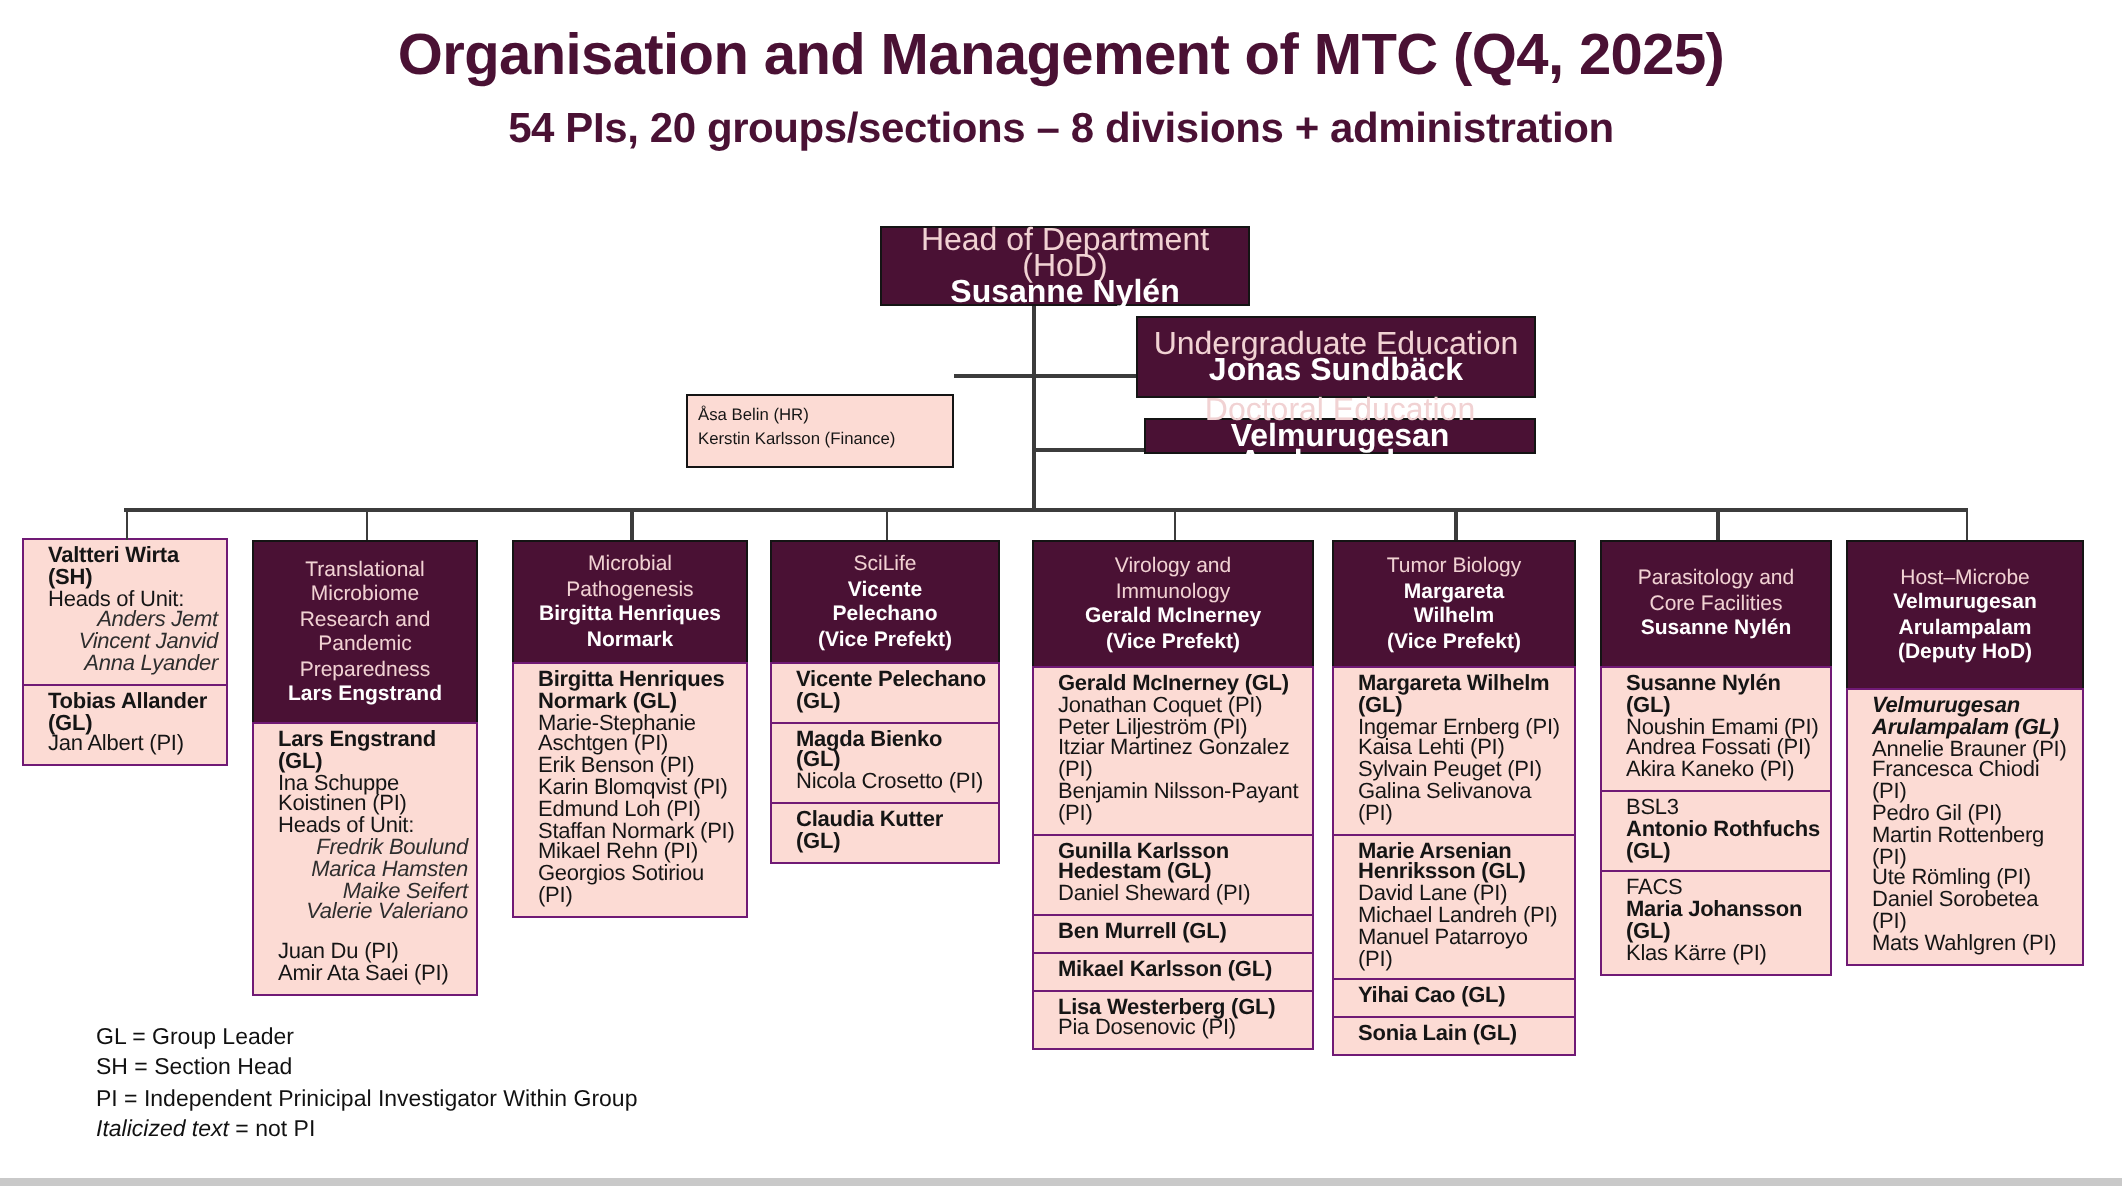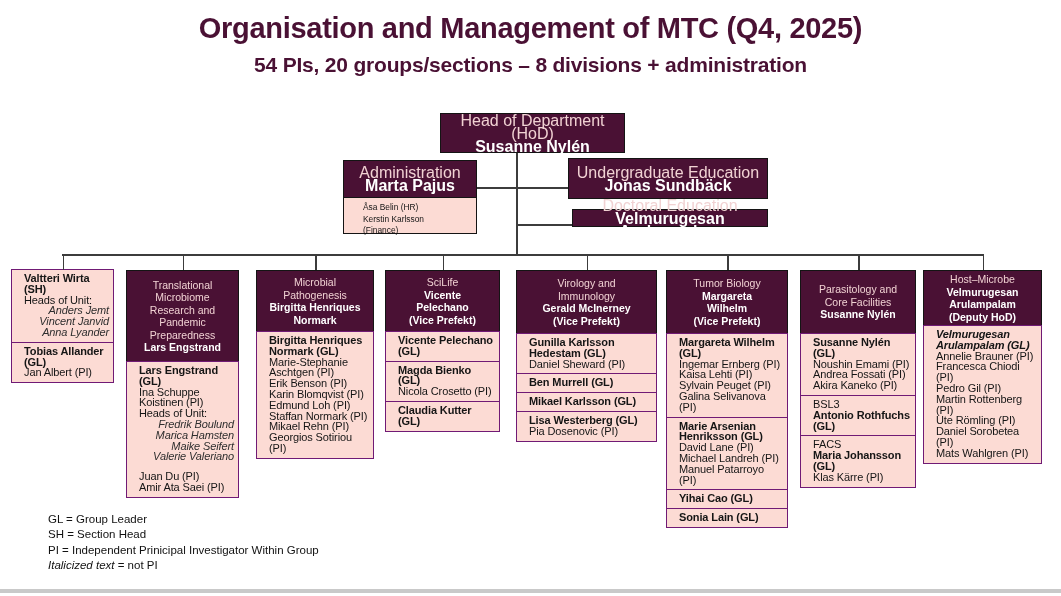--- a/index.html
+++ b/index.html
@@ -9,21 +9,21 @@
          font-size:29px;font-weight:600;color:#4a1134;letter-spacing:-0.3px;}
   .subtitle{position:absolute;top:53px;left:0;width:100%;text-align:center;
          font-size:21px;font-weight:600;color:#4a1134;letter-spacing:-0.2px;}
   .line{position:absolute;background:#3c3c3c;}
   
   .tbox{position:absolute;background:#4a1134;border:1px solid #141414;color:#f1d2d3;
         display:flex;flex-direction:column;justify-content:center;align-items:center;
         text-align:center;font-size:16px;line-height:13px;box-sizing:border-box;}
   .tbox .name{color:#ffffff;font-weight:bold;}
   .abox{position:absolute;background:#fcdbd4;border:1px solid #141414;box-sizing:border-box;
-        font-size:8.4px;line-height:11.5px;padding:4px 19px;color:#151515;}
+        font-size:8.4px;line-height:11.5px;padding:4px 5px;color:#151515;}
   
   .col{position:absolute;top:270px;box-sizing:border-box;}
   .stub{position:absolute;top:-16px;left:50%;width:1.5px;height:16px;background:#3c3c3c;}
   .dhead{background:#4a1134;border:1px solid #141414;color:#f1d2d3;box-sizing:border-box;
          display:flex;flex-direction:column;justify-content:center;align-items:center;
          text-align:center;font-size:10.5px;line-height:12.5px;}
   .hl{width:100%;}
   .hb{color:#ffffff;font-weight:bold;}
   .grp{background:#fcdbd4;border:1px solid #701a75;margin-top:-1px;box-sizing:border-box;
        padding:3px 4px 4px 12px;font-size:11px;line-height:10.8px;color:#151515;letter-spacing:-0.12px;}
@@ -47,24 +47,20 @@
   <div class="line" style="left:516px;top:153px;width:1.5px;height:101px;"></div>
   <div class="line" style="left:477px;top:187px;width:91px;height:1.5px;"></div>
   <div class="line" style="left:517px;top:224px;width:55px;height:1.5px;"></div>
   <div class="line" style="left:62px;top:254px;width:921px;height:1.5px;"></div>
 
   <div class="tbox" style="left:440px;top:113px;width:185px;height:40px;">
     <div>Head of Department (HoD)</div>
     <div class="name">Susanne Nylén</div>
   </div>
 
-  <div class="tbox" style="left:343px;top:160px;width:134px;height:38px;">
-    <div>Administration</div>
-    <div class="name">Marta Pajus</div>
-  </div>
   <div class="abox" style="left:343px;top:197px;width:134px;height:37px;">
     <div>Åsa Belin (HR)</div>
     <div>Kerstin Karlsson (Finance)</div>
   </div>
 
   <div class="tbox" style="left:568px;top:158px;width:200px;height:41px;">
     <div>Undergraduate Education</div>
     <div class="name">Jonas Sundbäck</div>
   </div>
 
@@ -151,20 +147,27 @@
       </div>
       <div class="col" style="left: 516px; width: 141px;">
         <div class="stub"></div>
         <div class="dhead" style="height: 64px;">
           <div class="hl">Virology and</div>
           <div class="hl">Immunology</div>
           <div class="hl hb">Gerald McInerney</div>
           <div class="hl hb">(Vice Prefekt)</div>
         </div>
         <div class="grp">
+          <div class="ln b">Gerald McInerney (GL)</div>
+          <div class="ln r">Jonathan Coquet (PI)</div>
+          <div class="ln r">Peter Liljeström (PI)</div>
+          <div class="ln r">Itziar Martinez Gonzalez (PI)</div>
+          <div class="ln r">Benjamin Nilsson-Payant (PI)</div>
+        </div>
+        <div class="grp">
           <div class="ln b">Gunilla Karlsson Hedestam (GL)</div>
           <div class="ln r">Daniel Sheward (PI)</div>
         </div>
         <div class="grp">
           <div class="ln b">Ben Murrell (GL)</div>
         </div>
         <div class="grp">
           <div class="ln b">Mikael Karlsson (GL)</div>
         </div>
         <div class="grp">
@@ -218,21 +221,21 @@
           <div class="ln b">Antonio Rothfuchs (GL)</div>
         </div>
         <div class="grp">
           <div class="ln r">FACS</div>
           <div class="ln b">Maria Johansson (GL)</div>
           <div class="ln r">Klas Kärre (PI)</div>
         </div>
       </div>
       <div class="col" style="left: 923px; width: 119px;">
         <div class="stub"></div>
-        <div class="dhead" style="height: 56px;">
+        <div class="dhead" style="height: 75px;">
           <div class="hl">Host–Microbe</div>
           <div class="hl hb">Velmurugesan</div>
           <div class="hl hb">Arulampalam</div>
           <div class="hl hb">(Deputy HoD)</div>
         </div>
         <div class="grp">
           <div class="ln bi">Velmurugesan Arulampalam (GL)</div>
           <div class="ln r">Annelie Brauner (PI)</div>
           <div class="ln r">Francesca Chiodi (PI)</div>
           <div class="ln r">Pedro Gil (PI)</div>

